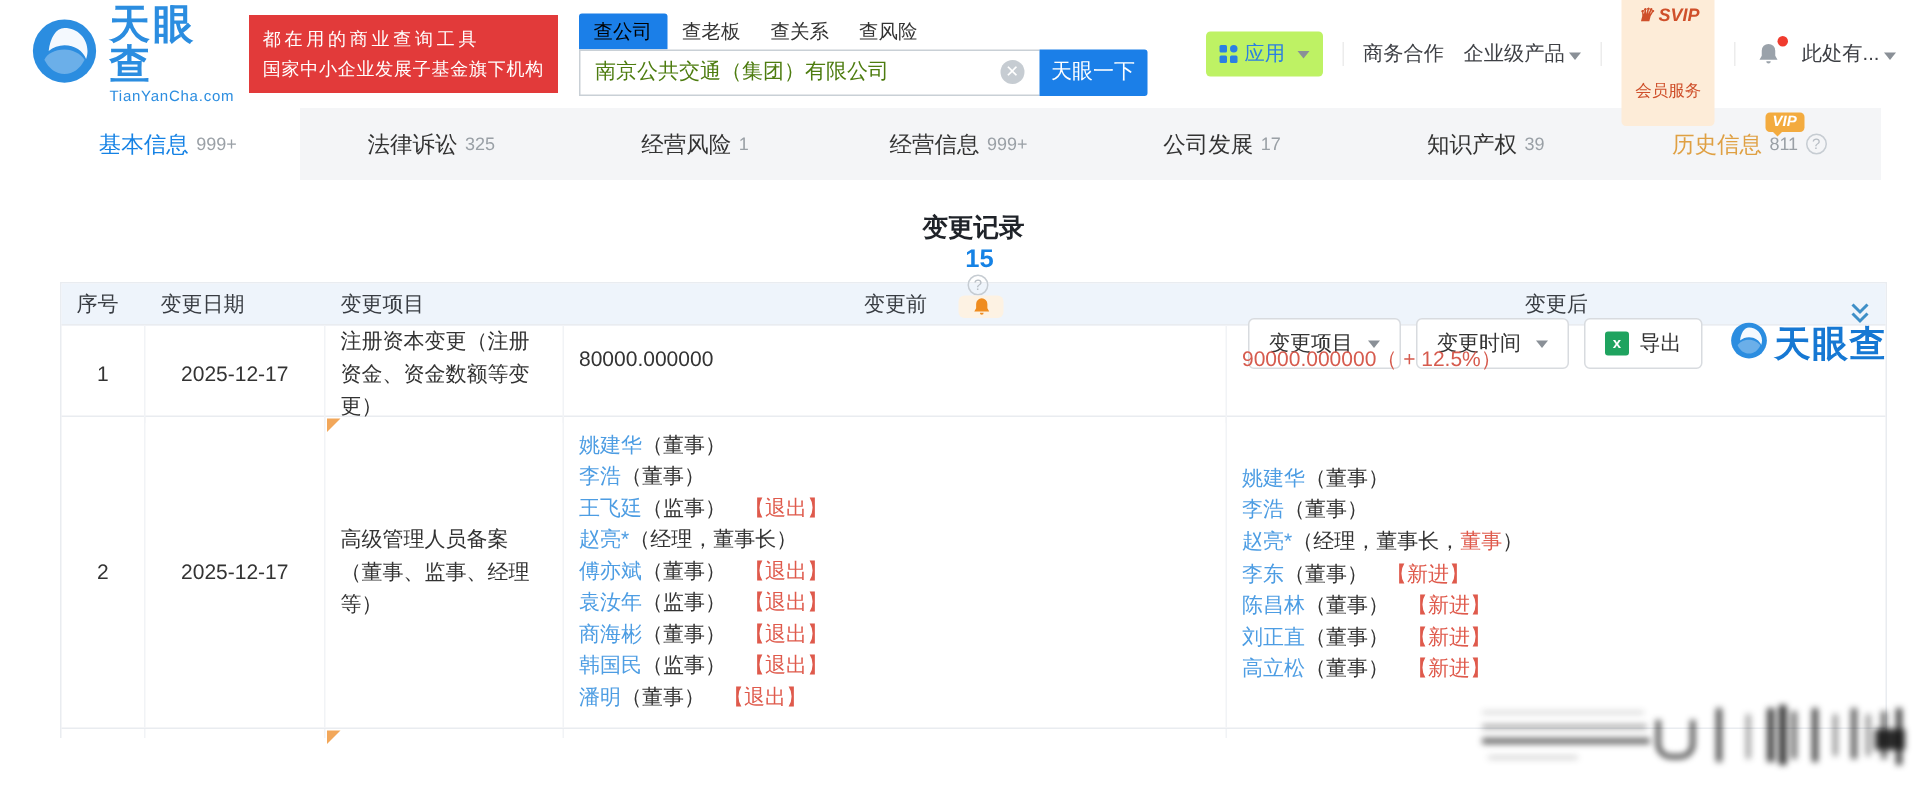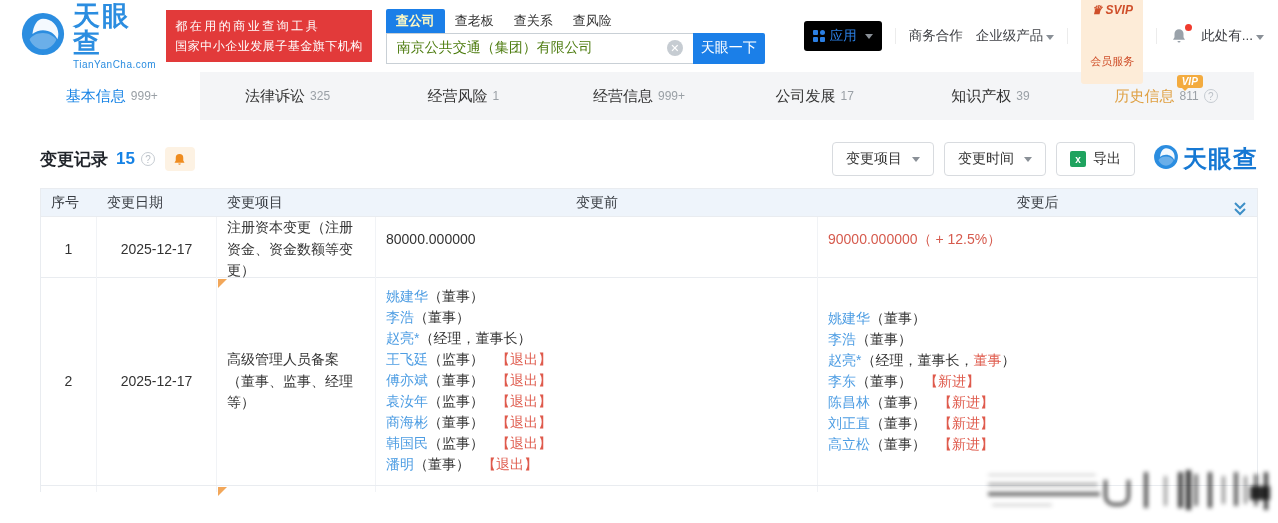--- a/index.html
+++ b/index.html
@@ -12,28 +12,28 @@
   .logo { display:flex; align-items:center; gap:7px; }
   .logo-txt .brand { font-size:27px; font-weight:800; color:#2b8de0; line-height:1; letter-spacing:2px; }
   .logo-txt .domain { font-size:10px; color:#2b8de0; letter-spacing:.5px; margin-top:2px; }
   .promo { margin-left:10px; background:#e23a3a; color:#fff; font-size:12px; padding:6px 9px; line-height:1.7; white-space:nowrap; }
   .promo .l1 { letter-spacing:2.5px; }
   .promo .l2 { letter-spacing:.5px; }
 
   .search { margin-left:14px; width:400px; }
   .s-tabs { display:flex; align-items:flex-end; height:24px; font-size:13px; }
   .s-tab { padding:3px 10px; color:#333; cursor:pointer; }
-  .s-tab.active { background:#1b7fe8; color:#fef9c3; border-radius:2px 2px 0 0;font-weight:bold; }
+  .s-tab.active { background:#1b7fe8; color:#000000; border-radius:2px 2px 0 0; }
   .s-row { display:flex; height:31px; position:relative; }
   .s-input { flex:1; border:1px solid #c9d0d6; border-right:none; padding:0 32px 0 10px; font-size:14px; color:#4d7c0f; outline:none; }
   .clear-ico { position:absolute; right:82px; top:7px; width:16px; height:16px; border-radius:50%; background:#c6ccd2; color:#fff; font-size:11px; line-height:16px; text-align:center; cursor:pointer; }
   .s-btn { width:72px; background:#1b7fe8; color:#fff; border:none; font-size:14px; border-radius:0 2px 2px 0; cursor:pointer; }
 
   .topnav { margin-left:auto; display:flex; align-items:center; gap:13px; padding-right:14px; font-size:13.5px; color:#3e4045; white-space:nowrap; }
-  .apps-pill { background:#000000; color:#2b7fe3; padding:6px 9px; border-radius:3px; display:flex; align-items:center; gap:5px; cursor:pointer;margin-left:39px; }
+  .apps-pill { background:#bef264; color:#2b7fe3; padding:6px 9px; border-radius:3px; display:flex; align-items:center; gap:5px; cursor:pointer;margin-left:39px; }
   .grid-ico { display:inline-grid; grid-template-columns:5px 5px; gap:2px; }
   .grid-ico i { width:5px; height:5px; background:#2b7fe3; border-radius:1px; }
   .grid-ico i:nth-child(2) { border-radius:50%; }
   .caret { display:inline-block; width:0; height:0; border-left:4px solid transparent; border-right:4px solid transparent; border-top:5px solid #8a9097; margin-left:3px; }
   .vdiv { width:1px; height:16px; background:#ececec; }
   .nav-item { cursor:pointer; }
   .svip { background:#fdecd8; border-radius:3px; padding:15px 9px; text-align:center; line-height:1.25; cursor:pointer; }
   .svip .t { color:#cf4f2a; font-weight:700; font-style:italic; font-size:12px; }
   .svip .b { color:#cf4f2a; font-size:11px;margin-top:37px; }
   .bell-wrap { position:relative; cursor:pointer; display:flex; }
@@ -44,21 +44,21 @@
   .tabbar-inner { display:flex; height:48px; background:#f4f5f7; }
   .tab { flex:1; display:flex; align-items:center; justify-content:center; gap:5px; font-size:15px; color:#333; position:relative; cursor:pointer; }
   .tab.active { background:#fff; color:#1582e5; }
   .tab .cnt { font-size:12px; color:#9aa0a6; }
   .tab.gold { color:#dfa043; }
   .vip-badge { position:absolute; top:3px; left:56%; background:#f3ab3f; color:#fff; font-size:10px; font-weight:700; font-style:italic; padding:1px 5px; border-radius:3px; }
   .vip-badge::after { content:""; position:absolute; left:4px; bottom:-3px; border-left:4px solid transparent; border-right:4px solid transparent; border-top:4px solid #f3ab3f; }
   .q-ico { display:inline-block; width:14px; height:14px; border:1px solid #c6ccd2; border-radius:50%; color:#b8bec5; font-size:10px; line-height:13px; text-align:center; }
 
   
-  .sec-head { margin:20px 20px 0 40px; height:38px; display:flex; align-items:center; }
+  .sec-head { margin:20px 20px 0 40px; height:38px; display:flex; align-items:center;flex-direction:column; }
   .sec-title { font-size:17px; font-weight:700; color:#1f2329; }
   .sec-count { margin-left:8px; font-size:17px; font-weight:700; color:#1582e5; }
   .sec-head .q-ico { margin-left:6px; }
   .bell-pill { margin-left:10px; width:30px; height:24px; background:#fdf2e3; border-radius:4px; display:flex; align-items:center; justify-content:center; cursor:pointer; }
   .sec-right { margin-left:auto; display:flex; align-items:center; gap:10px; }
   .drop-btn { height:34px; border:1px solid #d8dbdf; border-radius:4px; background:#fff; padding:0 13px; font-size:14px; color:#333; display:flex; align-items:center; gap:7px; cursor:pointer; }
   .xls { width:16px; height:16px; background:#1fa35f; border-radius:2px; color:#fff; font-size:10px; font-weight:700; display:flex; align-items:center; justify-content:center; }
   .wm { display:flex; align-items:center; gap:4px; margin-left:8px; }
   .wm-text { color:#1678d3; font-weight:800; font-size:24px; letter-spacing:1px; }
 
@@ -253,22 +253,22 @@
     </div>
 
     <div class="tr">
       <div class="td center">2</div>
       <div class="td center">2025-12-17</div>
       <div class="td corner">高级管理人员备案（董事、监事、经理等）</div>
       <div class="td v-top8">
           <div class="people" id="before-people">
             <div class="p-line"><span class="p-name">姚建华</span><span class="p-role">（董事）</span></div>
             <div class="p-line"><span class="p-name">李浩</span><span class="p-role">（董事）</span></div>
+            <div class="p-line"><span class="p-name">王飞廷</span><span class="p-role">（监事）</span><span class="p-tag">【退出】</span></div>
             <div class="p-line"><span class="p-name">赵亮*</span><span class="p-role">（经理，董事长）</span></div>
-            <div class="p-line"><span class="p-name">王飞廷</span><span class="p-role">（监事）</span><span class="p-tag">【退出】</span></div>
             <div class="p-line"><span class="p-name">傅亦斌</span><span class="p-role">（董事）</span><span class="p-tag">【退出】</span></div>
             <div class="p-line"><span class="p-name">袁汝年</span><span class="p-role">（监事）</span><span class="p-tag">【退出】</span></div>
             <div class="p-line"><span class="p-name">商海彬</span><span class="p-role">（董事）</span><span class="p-tag">【退出】</span></div>
             <div class="p-line"><span class="p-name">韩国民</span><span class="p-role">（监事）</span><span class="p-tag">【退出】</span></div>
             <div class="p-line"><span class="p-name">潘明</span><span class="p-role">（董事）</span><span class="p-tag">【退出】</span></div>
           </div>
         </div>
       <div class="td">
           <div class="people" id="after-people">
             <div class="p-line"><span class="p-name">姚建华</span><span class="p-role">（董事）</span></div>

